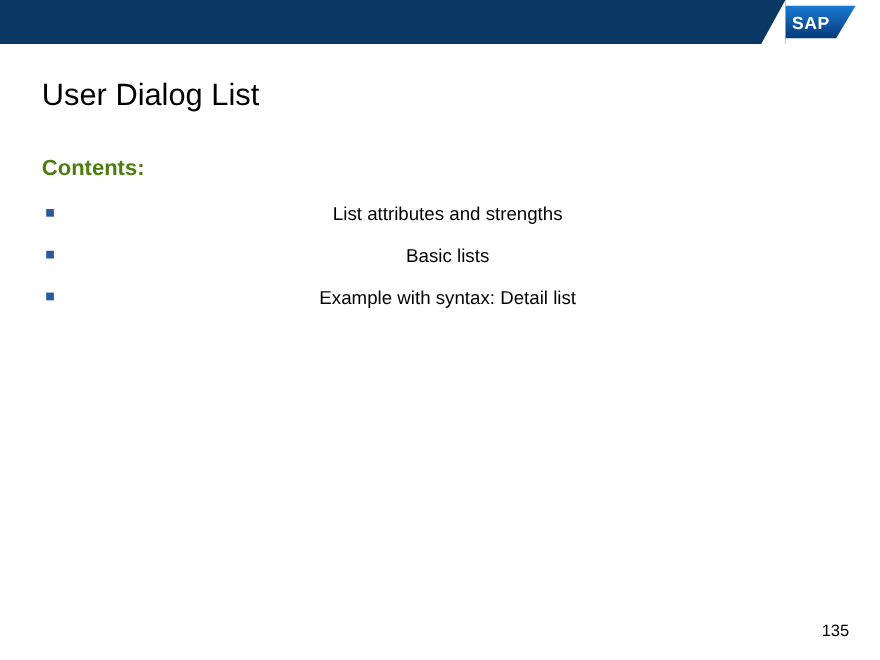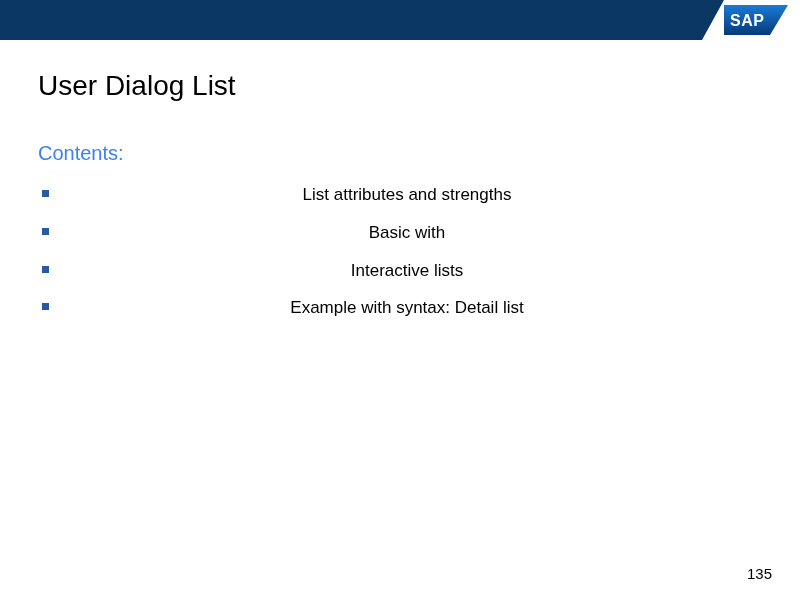--- a/index.html
+++ b/index.html
@@ -27,42 +27,42 @@
     }
     .logo-slant {
       width: 0;
       height: 0;
       border-bottom: 40px solid #ffffff;
       border-left: 22px solid transparent;
     }
     .logo-box {
       background: #ffffff;
       height: 40px;
-      padding-right: 12px;
+      padding-right: 22px;
       display: flex;
       align-items: center;
     }
     .sap-badge {
       display: inline-block;
       position: relative;
       height: 30px;
     }
     .content {
       padding: 30px 48px 0 38px;
     }
     .slide-title {
       font-size: 28px;
       color: #000;
       font-weight: 400;
       margin-bottom: 40px;
     }
     .subheading {
       font-size: 20px;
-      color: #3b82f6;
-      font-weight: 400;
+      color: #4d7c0f;
+      font-weight: 700;
       margin-bottom: 18px;
     }
     .bullets {
       list-style: none;
       padding-left: 2px;
     }
     .bullets li {
       position: relative;
       padding-left: 22px;
       font-size: 17px;
@@ -109,19 +109,18 @@
       </span>
     </div>
   </div>
 </div>
 
 <div class="content">
   <h1 class="slide-title">User Dialog List</h1>
   <div class="subheading">Contents:</div>
   <ul class="bullets">
     <li>List attributes and strengths</li>
-    <li>Basic with</li>
-    <li>Interactive lists</li>
+    <li>Basic lists</li>
     <li>Example with syntax: Detail list</li>
   </ul>
 </div>
 
 <div class="page-num">135</div>
 
 </body></html>

